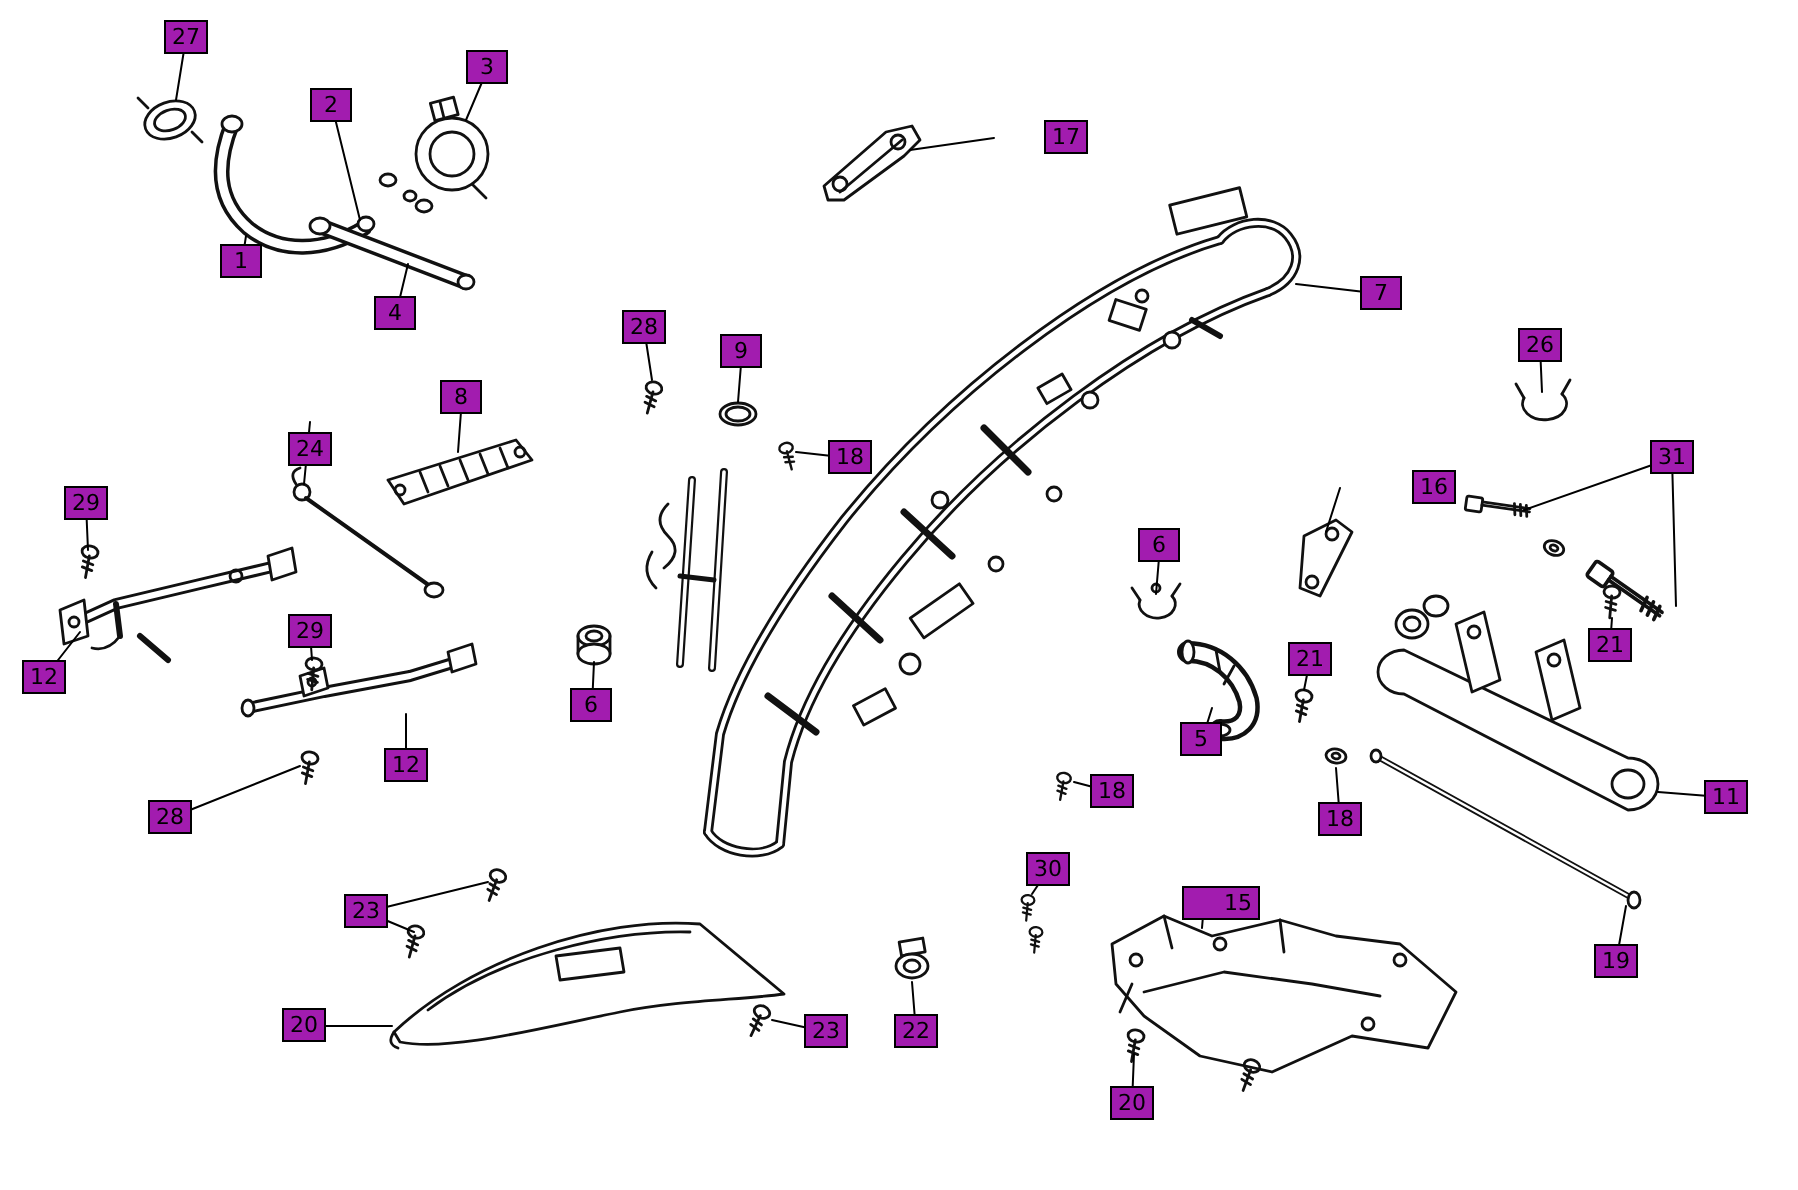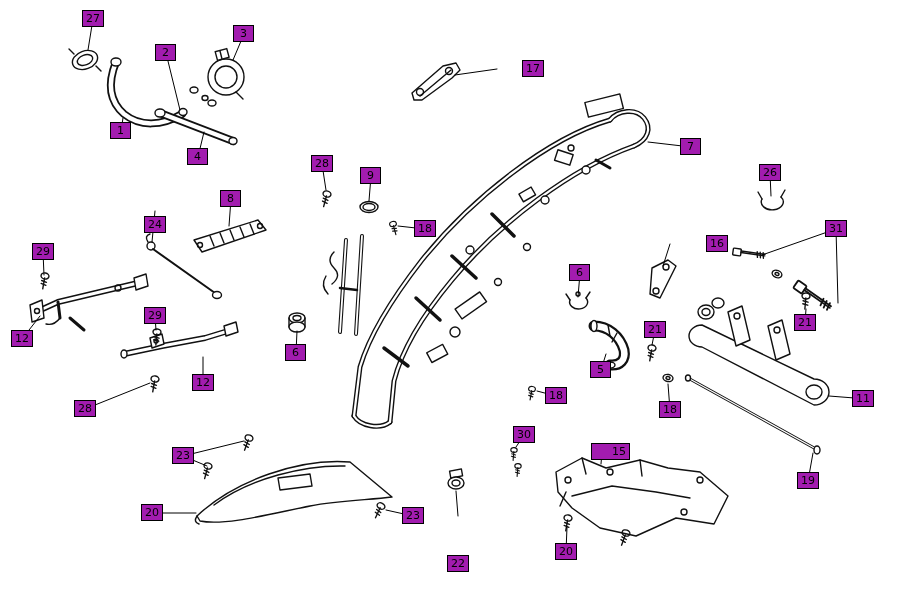--- a/index.html
+++ b/index.html
@@ -359,19 +359,19 @@
       <div class="callout" style="left: 285px; top: 344px;">6</div>
       <div class="callout" style="left: 192px; top: 374px;">12</div>
       <div class="callout" style="left: 590px; top: 361px;">5</div>
       <div class="callout" style="left: 852px; top: 390px;">11</div>
       <div class="callout" style="left: 659px; top: 401px;">18</div>
       <div class="callout" style="left: 74px; top: 400px;">28</div>
       <div class="callout" style="left: 545px; top: 387px;">18</div>
       <div class="callout" style="left: 797px; top: 472px;">19</div>
       <div class="callout" style="left: 172px; top: 447px;">23</div>
       <div class="callout" style="left: 513px; top: 426px;">30</div>
-      <div class="callout" style="left: 447px; top: 507px; margin-top: 48px;">22</div>
+      <div class="callout" style="left: 447px; top: 507px;">22</div>
       <div class="callout" style="left: 591px; top: 443px; padding-left: 20px;">15</div>
       <div class="callout" style="left: 141px; top: 504px;">20</div>
       <div class="callout" style="left: 402px; top: 507px;">23</div>
       <div class="callout" style="left: 555px; top: 543px;">20</div>
     </div>
 </div>
 
 </body></html>

